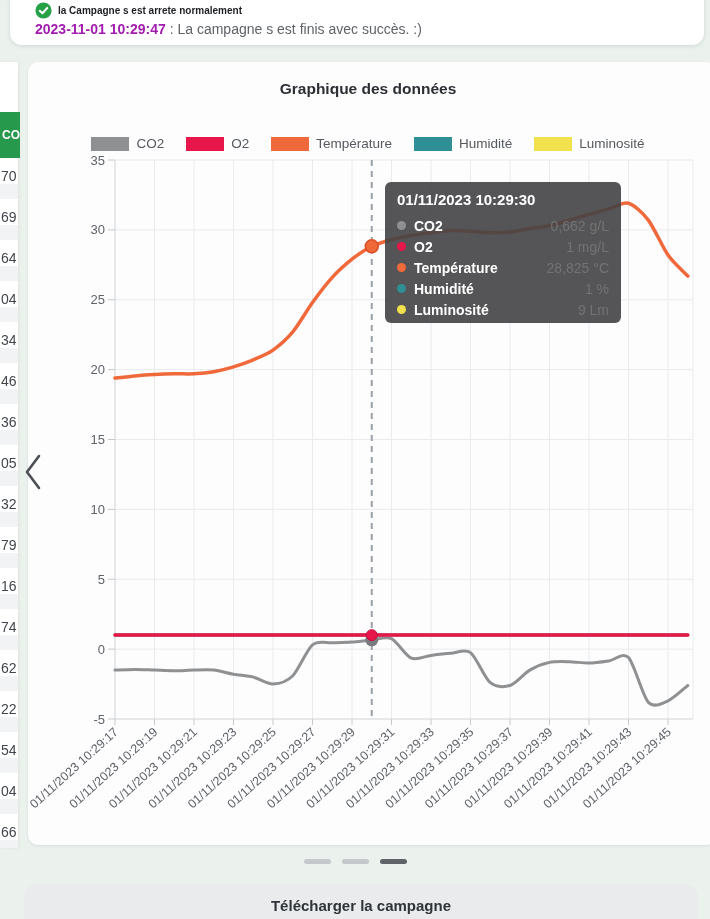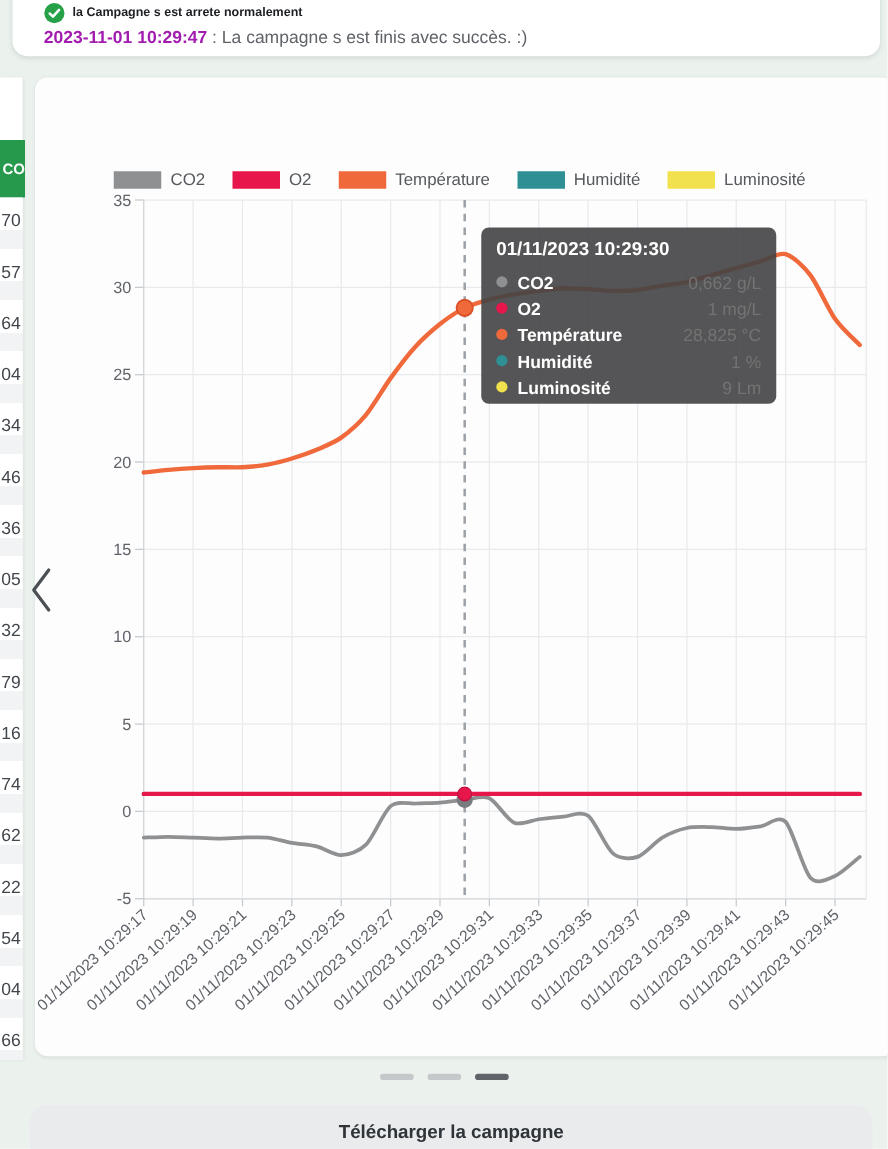--- a/index.html
+++ b/index.html
@@ -88,40 +88,41 @@
     </div>
     <div class="banner-line2">
       <span class="banner-ts">2023-11-01 10:29:47</span><span class="banner-msg"> : La campagne s est finis avec succès. :)</span>
     </div>
   </div>
 
   <div class="peek">
     <div class="peek-header">CO2</div>
     <div class="peek-rows" id="peek-rows">
         <div class="peek-frag" style="top: 8px;">70</div>
-        <div class="peek-frag" style="top: 49px;">57</div>
+        <div class="peek-frag" style="top: 49px;">69</div>
         <div class="peek-frag" style="top: 90px;">64</div>
         <div class="peek-frag" style="top: 131px;">04</div>
         <div class="peek-frag" style="top: 172px;">34</div>
         <div class="peek-frag" style="top: 213px;">46</div>
         <div class="peek-frag" style="top: 254px;">36</div>
         <div class="peek-frag" style="top: 295px;">05</div>
         <div class="peek-frag" style="top: 336px;">32</div>
         <div class="peek-frag" style="top: 377px;">79</div>
         <div class="peek-frag" style="top: 418px;">16</div>
         <div class="peek-frag" style="top: 459px;">74</div>
         <div class="peek-frag" style="top: 500px;">62</div>
         <div class="peek-frag" style="top: 541px;">22</div>
         <div class="peek-frag" style="top: 582px;">54</div>
         <div class="peek-frag" style="top: 623px;">04</div>
         <div class="peek-frag" style="top: 664px;">66</div>
       </div>
   </div>
 
   <div class="card">
+    <div class="card-title">Graphique des données</div>
     <div class="legend" id="legend">
         <span class="legend-item">
           <span class="legend-swatch" style="background: rgb(142, 144, 146);"></span>
           <span class="legend-label">CO2</span>
         </span>
         <span class="legend-item">
           <span class="legend-swatch" style="background: rgb(232, 23, 75);"></span>
           <span class="legend-label">O2</span>
         </span>
         <span class="legend-item">

